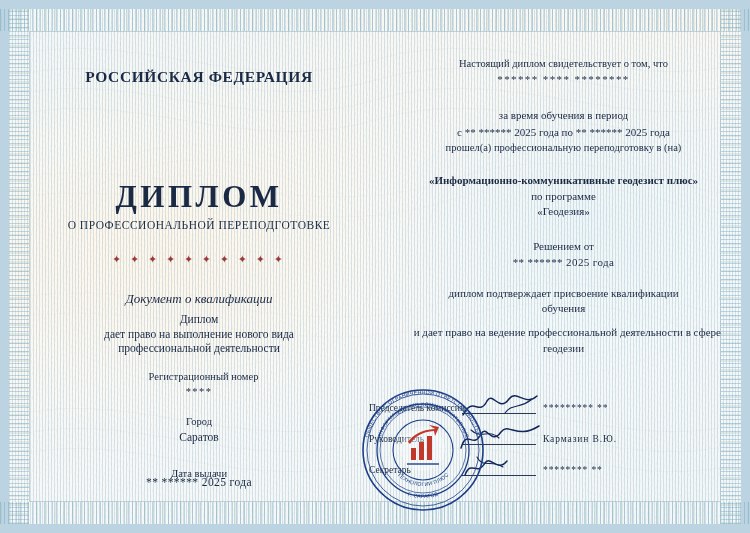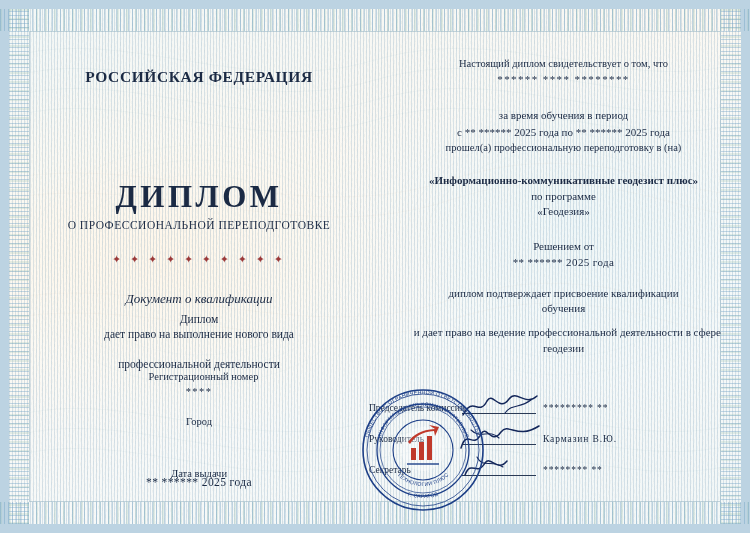--- a/index.html
+++ b/index.html
@@ -180,21 +180,20 @@
     left: 0; right: 0;
     font-size: 11.5px;
     color: #1b2a44;
   }
   .doc-line3 {
     position: absolute;
     top: 311px;
     left: 0; right: 0;
     font-size: 11.5px;
     color: #1b2a44;
-    margin-top: 16px;
   }
   .reg-label {
     position: absolute;
     top: 340px;
     left: 0; right: 0;
     font-size: 10.5px;
     color: #1b2a44;
     padding-left: 9px;
   }
   .reg-value {
@@ -368,20 +367,21 @@
 
       <div class="doc-qual">Документ о квалификации</div>
       <div class="doc-line1">Диплом</div>
       <div class="doc-line2">дает право на выполнение нового вида</div>
       <div class="doc-line3">профессиональной деятельности</div>
 
       <div class="reg-label">Регистрационный номер</div>
       <div class="reg-value">****</div>
 
       <div class="city-label">Город</div>
+      <div class="city-value">Саратов</div>
 
       <div class="date-label">Дата выдачи</div>
       <div class="date-value">** ****** 2025 года</div>
     </div>
 
     <div class="col-right">
       <div class="r-line rt-1">Настоящий диплом свидетельствует о том, что</div>
       <div class="r-line rt-2">****** **** ********</div>
       <div class="r-line rt-3">за время обучения в период</div>
       <div class="r-line rt-4">с ** ****** 2025 года по ** ****** 2025 года</div>

